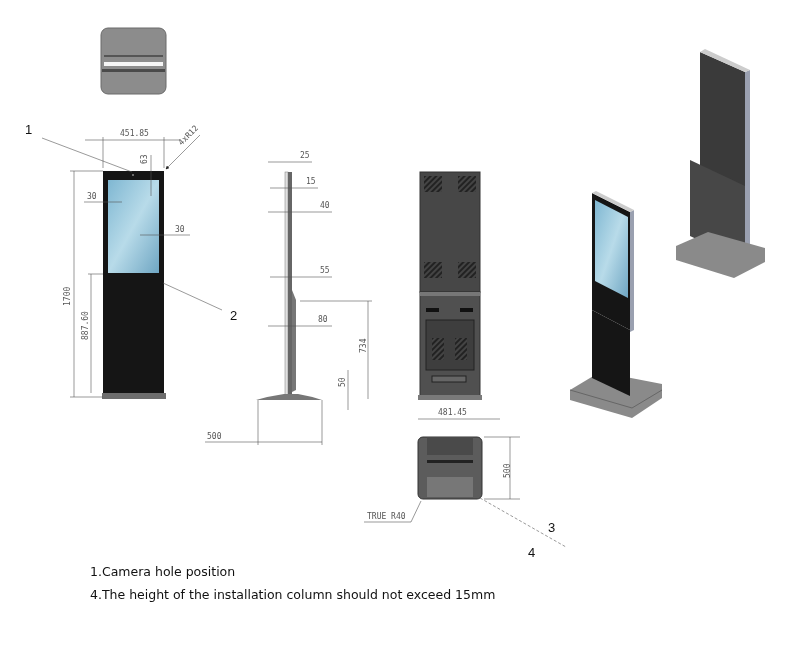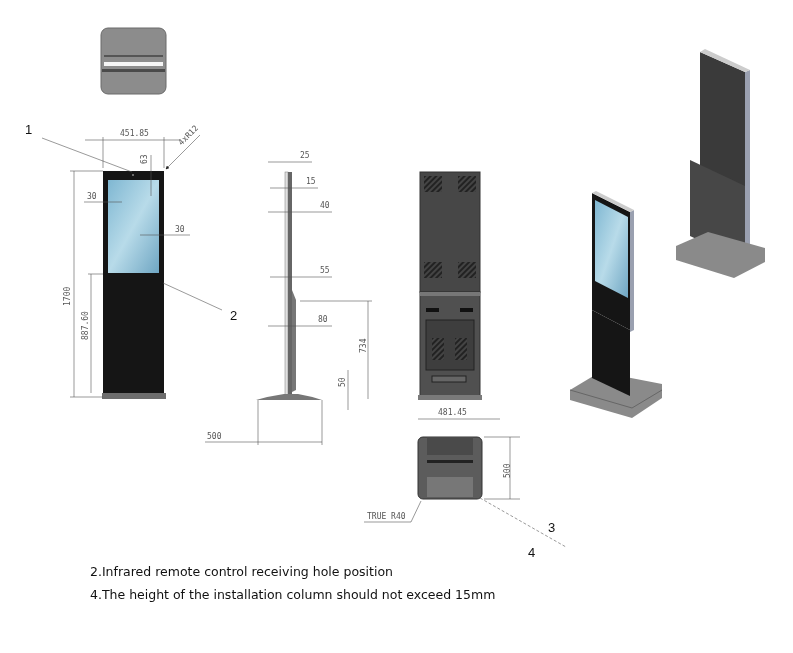--- a/index.html
+++ b/index.html
@@ -149,16 +149,16 @@
   <g>
     <path d="M700,52 L745,72 L745,262 L700,242 Z" fill="#3a3a3a"></path>
     <path d="M745,72 L750,70 L750,262 L745,262 Z" fill="#9aa0b0"></path>
     <path d="M700,52 L705,49 L750,70 L745,72 Z" fill="#ccc"></path>
     <path d="M690,160 L745,186 L745,262 L690,236 Z" fill="#474747"></path>
     <path d="M676,246 L708,232 L765,248 L765,262 L734,278 L676,260 Z" fill="#8a8a8a"></path>
   </g>
 </svg>
 
 <div class="notes">
-  <div class="note">2.Infrared remote control receiving hole position</div>
+  <div class="note">1.Camera hole position</div>
   <div class="note">4.The height of the installation column should not exceed 15mm</div>
 </div>
 </div>
 
 </body></html>

